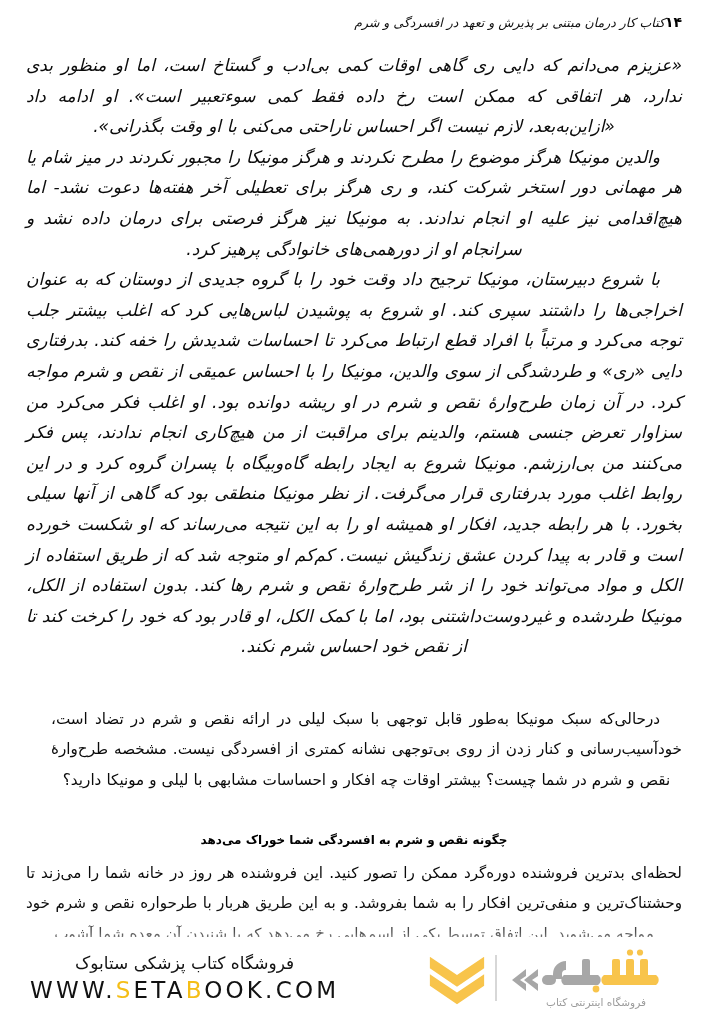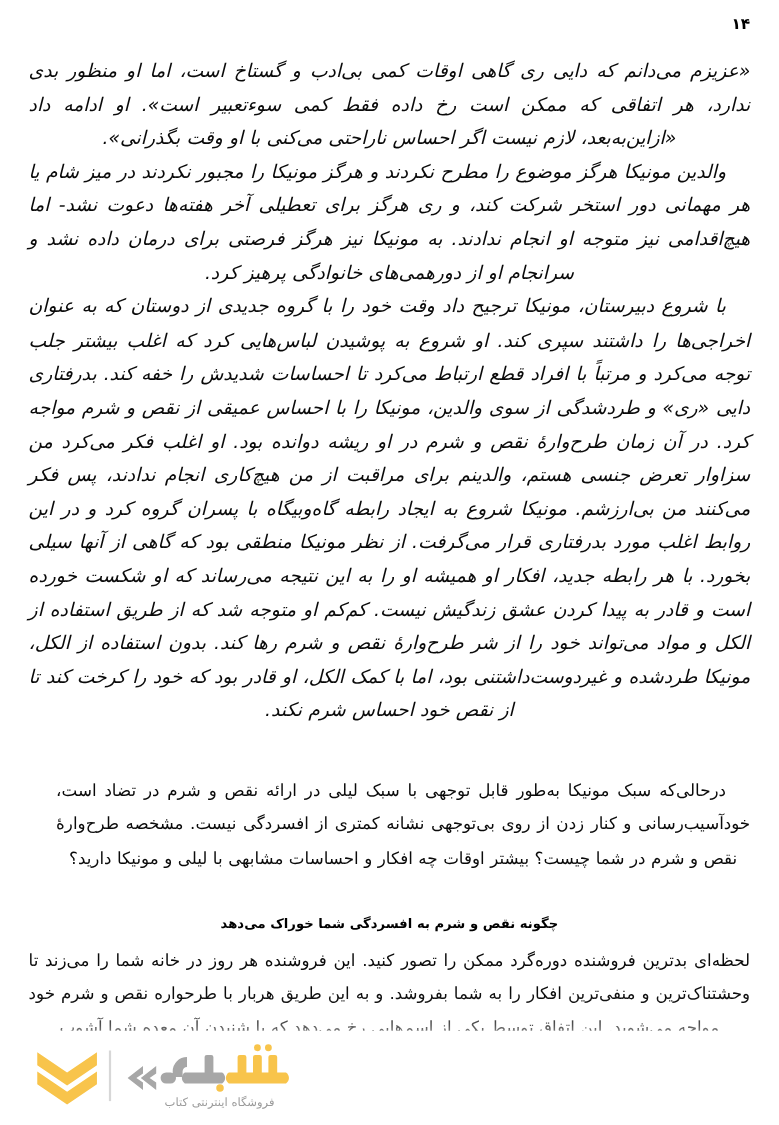--- a/index.html
+++ b/index.html
@@ -216,46 +216,51 @@
     margin-top: 1px;
   }
 </style>
 </head>
 <body>
 
 <div id="page">
 
   <div class="running-head">
     <span class="rh-pageno">۱۴</span>
+    <span class="rh-title">کتاب کار درمان مبتنی بر پذیرش و تعهد در افسردگی و شرم</span>
   </div>
 
   <div class="column">
 
     <div class="narrative">
       <p class="para quote">«عزیزم می‌دانم که دایی ری گاهی اوقات کمی بی‌ادب و گستاخ است، اما او منظور بدی ندارد، هر اتفاقی که ممکن است رخ داده فقط کمی سوءتعبیر است». او ادامه داد «ازاین‌به‌بعد، لازم نیست اگر احساس ناراحتی می‌کنی با او وقت بگذرانی».</p>
-      <p class="para indent">والدین مونیکا هرگز موضوع را مطرح نکردند و هرگز مونیکا را مجبور نکردند در میز شام یا هر مهمانی دور استخر شرکت کند، و ری هرگز برای تعطیلی آخر هفته‌ها دعوت نشد- اما هیچ‌اقدامی نیز متوجه او انجام ندادند. به مونیکا نیز هرگز فرصتی برای درمان داده نشد و سرانجام او از دورهمی‌های خانوادگی پرهیز کرد.</p>
+      <p class="para indent">والدین مونیکا هرگز موضوع را مطرح نکردند و هرگز مونیکا را مجبور نکردند در میز شام یا هر مهمانی دور استخر شرکت کند، و ری هرگز برای تعطیلی آخر هفته‌ها دعوت نشد- اما هیچ‌اقدامی نیز علیه او انجام ندادند. به مونیکا نیز هرگز فرصتی برای درمان داده نشد و سرانجام او از دورهمی‌های خانوادگی پرهیز کرد.</p>
       <p class="para indent">با شروع دبیرستان، مونیکا ترجیح داد وقت خود را با گروه جدیدی از دوستان که به عنوان اخراجی‌ها را داشتند سپری کند. او شروع به پوشیدن لباس‌هایی کرد که اغلب بیشتر جلب توجه می‌کرد و مرتباً با افراد قطع ارتباط می‌کرد تا احساسات شدیدش را خفه کند. بدرفتاری دایی «ری» و طردشدگی از سوی والدین، مونیکا را با احساس عمیقی از نقص و شرم مواجه کرد. در آن زمان طرح‌وارهٔ نقص و شرم در او ریشه دوانده بود. او اغلب فکر می‌کرد من سزاوار تعرض جنسی هستم، والدینم برای مراقبت از من هیچ‌کاری انجام ندادند، پس فکر می‌کنند من بی‌ارزشم. مونیکا شروع به ایجاد رابطه گاه‌وبیگاه با پسران گروه کرد و در این روابط اغلب مورد بدرفتاری قرار می‌گرفت. از نظر مونیکا منطقی بود که گاهی از آنها سیلی بخورد. با هر رابطه جدید، افکار او همیشه او را به این نتیجه می‌رساند که او شکست خورده است و قادر به پیدا کردن عشق زندگیش نیست. کم‌کم او متوجه شد که از طریق استفاده از الکل و مواد می‌تواند خود را از شر طرح‌وارهٔ نقص و شرم رها کند. بدون استفاده از الکل، مونیکا طردشده و غیردوست‌داشتنی بود، اما با کمک الکل، او قادر بود که خود را کرخت کند تا از نقص خود احساس شرم نکند.</p>
     </div>
 
     <div class="discussion">
       <p class="para">درحالی‌که سبک مونیکا به‌طور قابل توجهی با سبک لیلی در ارائه نقص و شرم در تضاد است، خودآسیب‌رسانی و کنار زدن از روی بی‌توجهی نشانه کمتری از افسردگی نیست. مشخصه طرح‌وارهٔ نقص و شرم در شما چیست؟ بیشتر اوقات چه افکار و احساسات مشابهی با لیلی و مونیکا دارید؟</p>
     </div>
 
     <h2 class="section-heading">چگونه نقص و شرم به افسردگی شما خوراک می‌دهد</h2>
 
     <div class="closing">
       <p class="para">لحظه‌ای بدترین فروشنده دوره‌گرد ممکن را تصور کنید. این فروشنده هر روز در خانه شما را می‌زند تا وحشتناک‌ترین و منفی‌ترین افکار را به شما بفروشد. و به این طریق هربار با طرحواره نقص و شرم خود مواجه می‌شوید. این اتفاق توسط یکی از اسم‌هایی رخ می‌دهد که با شنیدن آن معده شما آشوب</p>
     </div>
 
   </div>
 
   <div class="bottom-fade"></div>
 
   <div class="footer">
 
+    <div class="footer-right">
+      <div class="footer-shop-name">فروشگاه کتاب پزشکی ستابوک</div>
+      <div class="footer-url"><span>WWW.</span><span class="hl">S</span><span>ETA</span><span class="hl">B</span><span>OOK.COM</span></div>
+    </div>
 
     <div class="footer-left">
 
       <svg class="logo-chevron" viewBox="0 0 64 64">
         <path d="M4 10 L32 29 L60 10 L60 22 L32 41 L4 22 Z" fill="#F8C44B"></path>
         <path d="M4 28 L32 47 L60 28 L60 40 L32 59 L4 40 Z" fill="#F8C44B"></path>
       </svg>
 
       <div class="logo-divider"></div>
 

